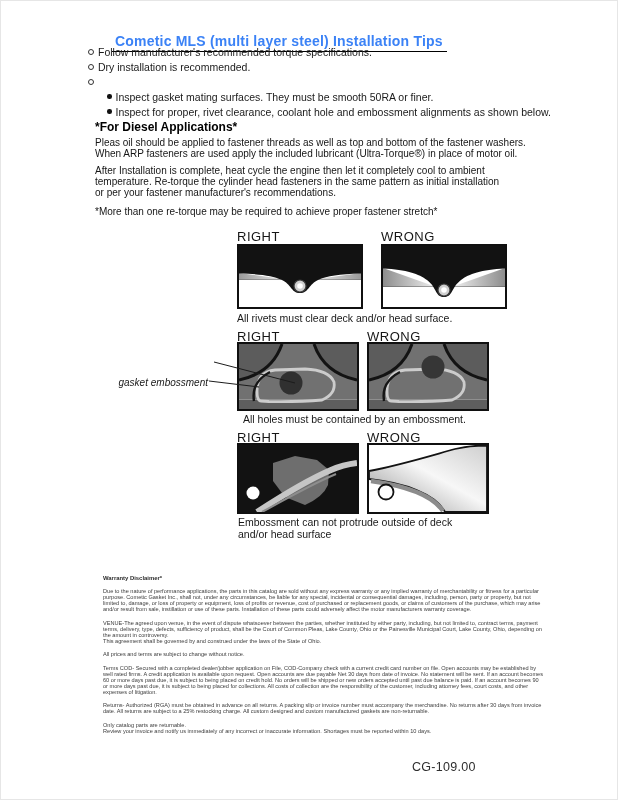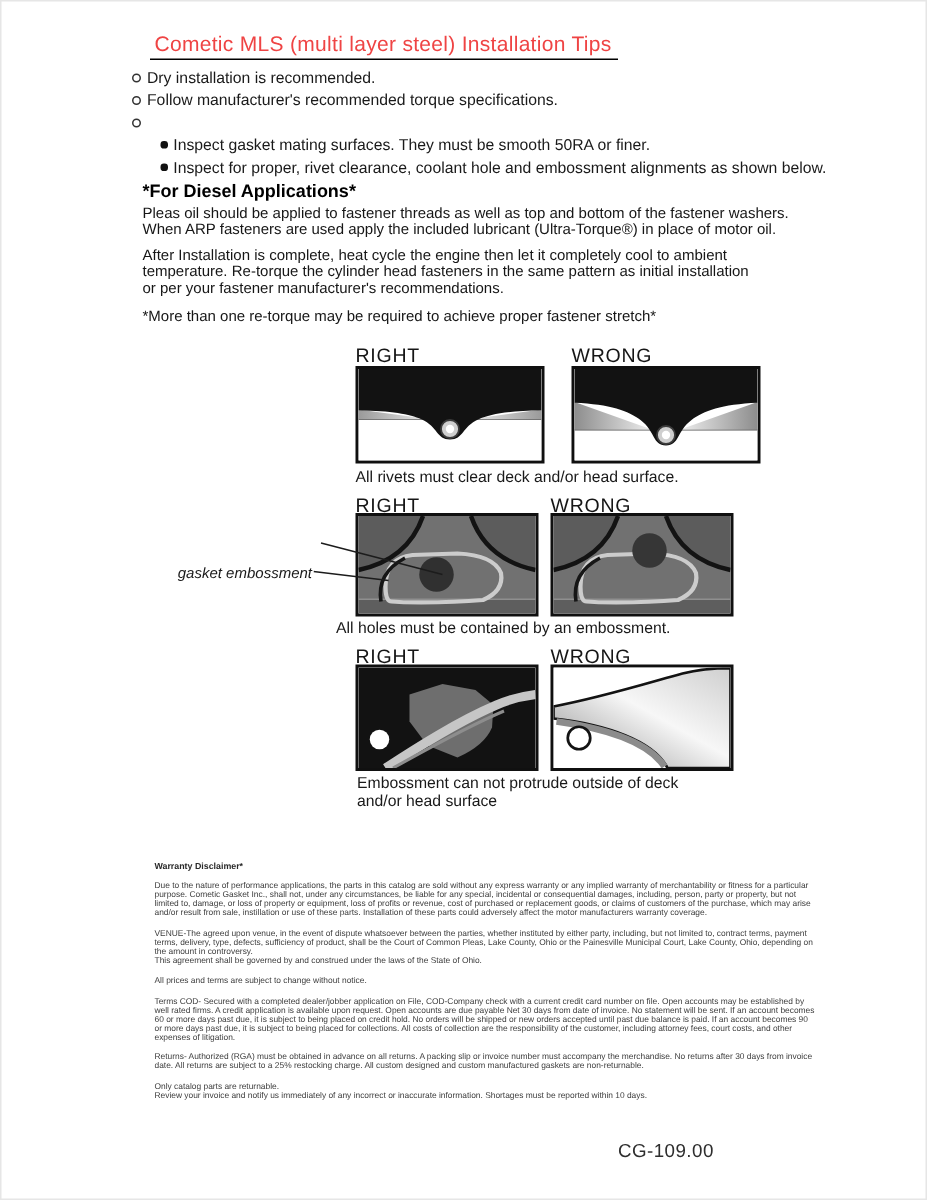--- a/index.html
+++ b/index.html
@@ -2,22 +2,22 @@
 <html><head>
 <meta charset="utf-8">
 <style>
   html,body { margin:0; padding:0; background:#ffffff; }
   .page {
     position:relative; width:618px; height:800px; background:#ffffff;
     font-family:"Liberation Sans", sans-serif; color:#1a1a1a;
     overflow:hidden; box-shadow: inset 0 0 0 1px #e6e6e6;
   }
   .title {
-    position:absolute; left:100px; top:21px; margin:0;
-    font-size:14px; font-weight:normal; letter-spacing:0.2px; color:#ef4444;
+    position:absolute; left:100px; top:21px; margin:12px;
+    font-size:14px; font-weight:bold; letter-spacing:0.2px; color:#3b82f6;
     border-bottom:1.5px solid #000; padding:0 4px 2px 3px; display:inline-block;
   }
   .bullets { position:absolute; left:88px; top:44px; font-size:10.5px; }
   .b-row { display:flex; align-items:center; height:15px; white-space:nowrap; }
   .b-row.sub { margin-left:19px; }
   .o-marker { width:4px; height:4px; border:1px solid #333; border-radius:50%; margin-right:4px; flex:none; }
   .dot-marker { width:4.5px; height:4.5px; background:#111; border-radius:50%; margin-right:4px; flex:none; }
   .diesel-heading { position:absolute; left:95px; top:120px; margin:0; font-size:12px; font-weight:bold; color:#000; }
   .body-para { position:absolute; left:95px; margin:0; font-size:10px; line-height:11px; white-space:pre-line; color:#161616; }
   .p1 { top:137px; }
@@ -37,25 +37,25 @@
 </head>
 <body>
 
 <div class="page">
 
   <h1 class="title">Cometic MLS (multi layer steel) Installation Tips</h1>
 
   <div class="bullets">
     <div class="b-row">
       <span class="o-marker"></span>
-      <span>Dry installation is recommended.</span>
+      <span>Follow manufacturer's recommended torque specifications.</span>
     </div>
     <div class="b-row">
       <span class="o-marker"></span>
-      <span>Follow manufacturer's recommended torque specifications.</span>
+      <span>Dry installation is recommended.</span>
     </div>
     <div class="b-row">
       <span class="o-marker"></span>
     </div>
     <div class="b-row sub">
       <span class="dot-marker"></span>
       <span>Inspect gasket mating surfaces.  They must be smooth 50RA or finer.</span>
     </div>
     <div class="b-row sub">
       <span class="dot-marker"></span>
@@ -148,21 +148,21 @@
       <line x1="0" y1="55.5" x2="118" y2="55.5" stroke="#8f8f8f" stroke-width="1"></line>
       <path d="M0,36 Q33,29 43,0 L0,0 Z" fill="#5c5c5c"></path>
       <path d="M0,36 Q33,29 43,0" stroke="#131313" stroke-width="3" fill="none"></path>
       <path d="M118,36 Q85,29 75,0 L118,0 Z" fill="#5c5c5c"></path>
       <path d="M118,36 Q85,29 75,0" stroke="#131313" stroke-width="3" fill="none"></path>
       <path d="M22,57 Q18,57 18,47 Q18,28 36,26 L66,25 Q90,26 95,38 Q97,50 83,56 Q60,58 30,57.5 Z" fill="none" stroke-width="2.8" stroke="#cccccc"></path>
       <path d="M15,57 Q12,38 31,28" fill="none" stroke="#161616" stroke-width="2.4"></path>
       <circle cx="64" cy="23" r="11.5" fill="#363636"></circle>
     </svg>
   </div>
-  <div class="dg-caption" style="left:224px; top:414px;">All holes must be contained by an embossment.</div>
+  <div class="dg-caption" style="left:243px; top:414px;">All holes must be contained by an embossment.</div>
 
   <div class="dg-label" style="left:237px; top:430px; width:122px;">RIGHT</div>
   <div class="dg-label" style="left:367px; top:430px; width:122px;">WRONG</div>
 
   <div class="panel" style="left:237px; top:443px;">
     <svg width="118" height="67" viewBox="0 0 118 67">
       <rect width="118" height="67" fill="#121212"></rect>
       <path d="M34,18 L56,11 L78,15 L90,25 L89,40 Q84,52 66,60 L46,52 L34,36 Z" fill="#6e6e6e"></path>
       <path d="M18,67 C38,54 66,36 92,25 C101,21 110,19 118,18" stroke="#c6c6c6" stroke-width="6" fill="none"></path>
       <path d="M23,67 C43,56 71,40 97,29" stroke="#8d8d8d" stroke-width="2" fill="none"></path>

